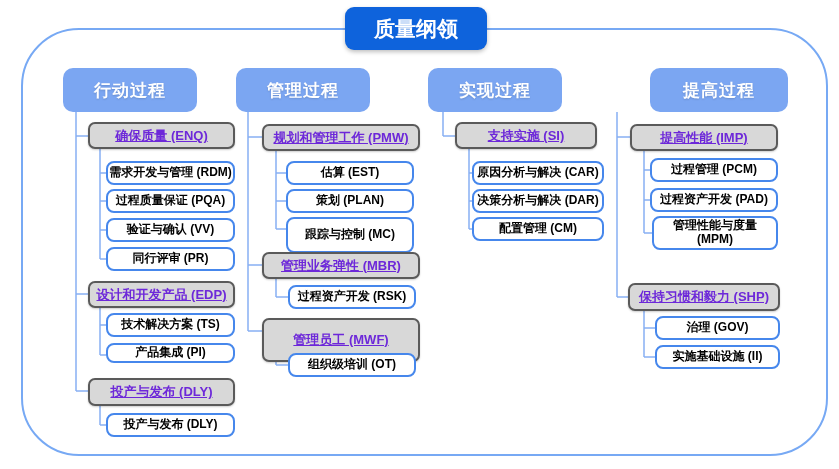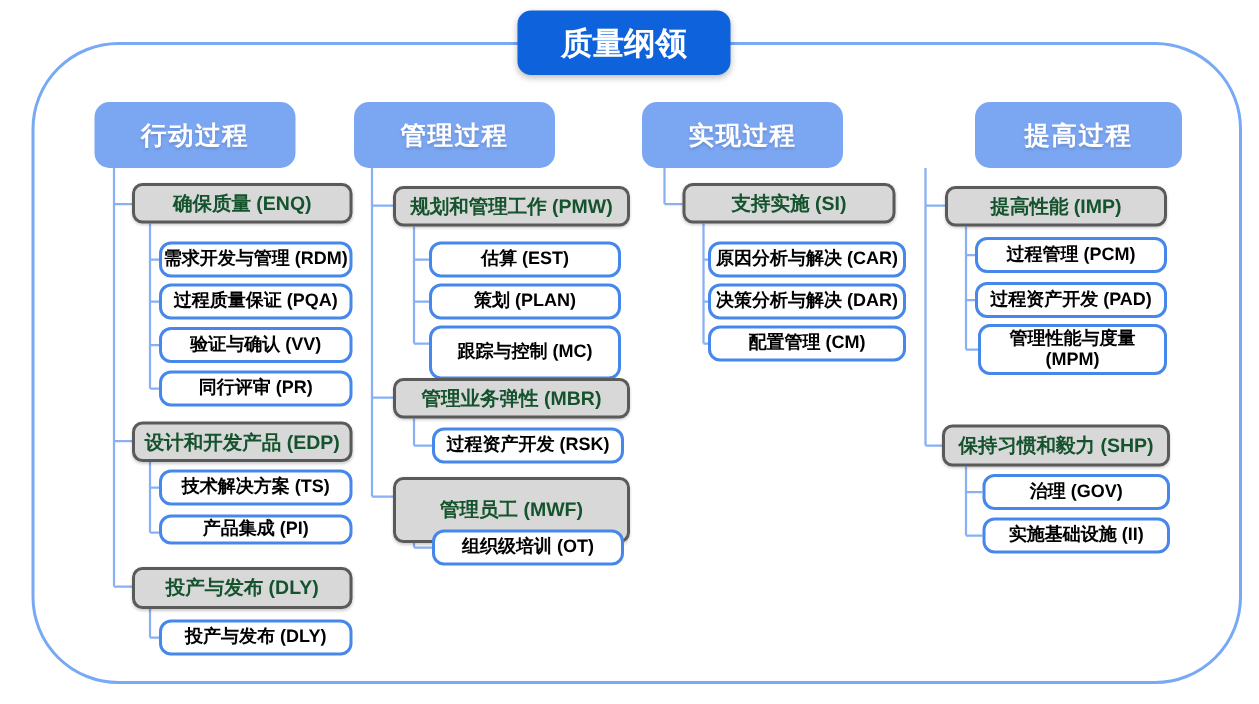--- a/index.html
+++ b/index.html
@@ -21,23 +21,24 @@
   }
   .hdr{
     position:absolute;height:44px;background:var(--header-bg,#7ba6f2);border-radius:10px;
     color:#fff;font-weight:bold;font-size:17px;letter-spacing:1px;
     display:flex;align-items:center;justify-content:center;
     text-shadow:0 1px 2px rgba(0,0,0,.15);
   }
   .l2{
     position:absolute;background:var(--group-bg,#d8d8d8);
     border:2px solid var(--group-border,#5a5a5a);border-radius:7px;box-sizing:border-box;
-    color:#14532d;font-weight:bold;font-size:13px;
+    color:#6d28d9;font-weight:bold;font-size:13px;
     display:flex;align-items:center;justify-content:center;white-space:nowrap;
     box-shadow:0 1px 2px rgba(0,0,0,.2);
+    text-decoration:underline;
   }
   .l3{
     position:absolute;background:#fff;
     border:2px solid var(--leaf-border,#4687ec);border-radius:8px;box-sizing:border-box;
     color:#000;font-weight:bold;font-size:12px;line-height:1.15;text-align:center;
     display:flex;align-items:center;justify-content:center;
   }
 </style>
 </head>
 <body>

